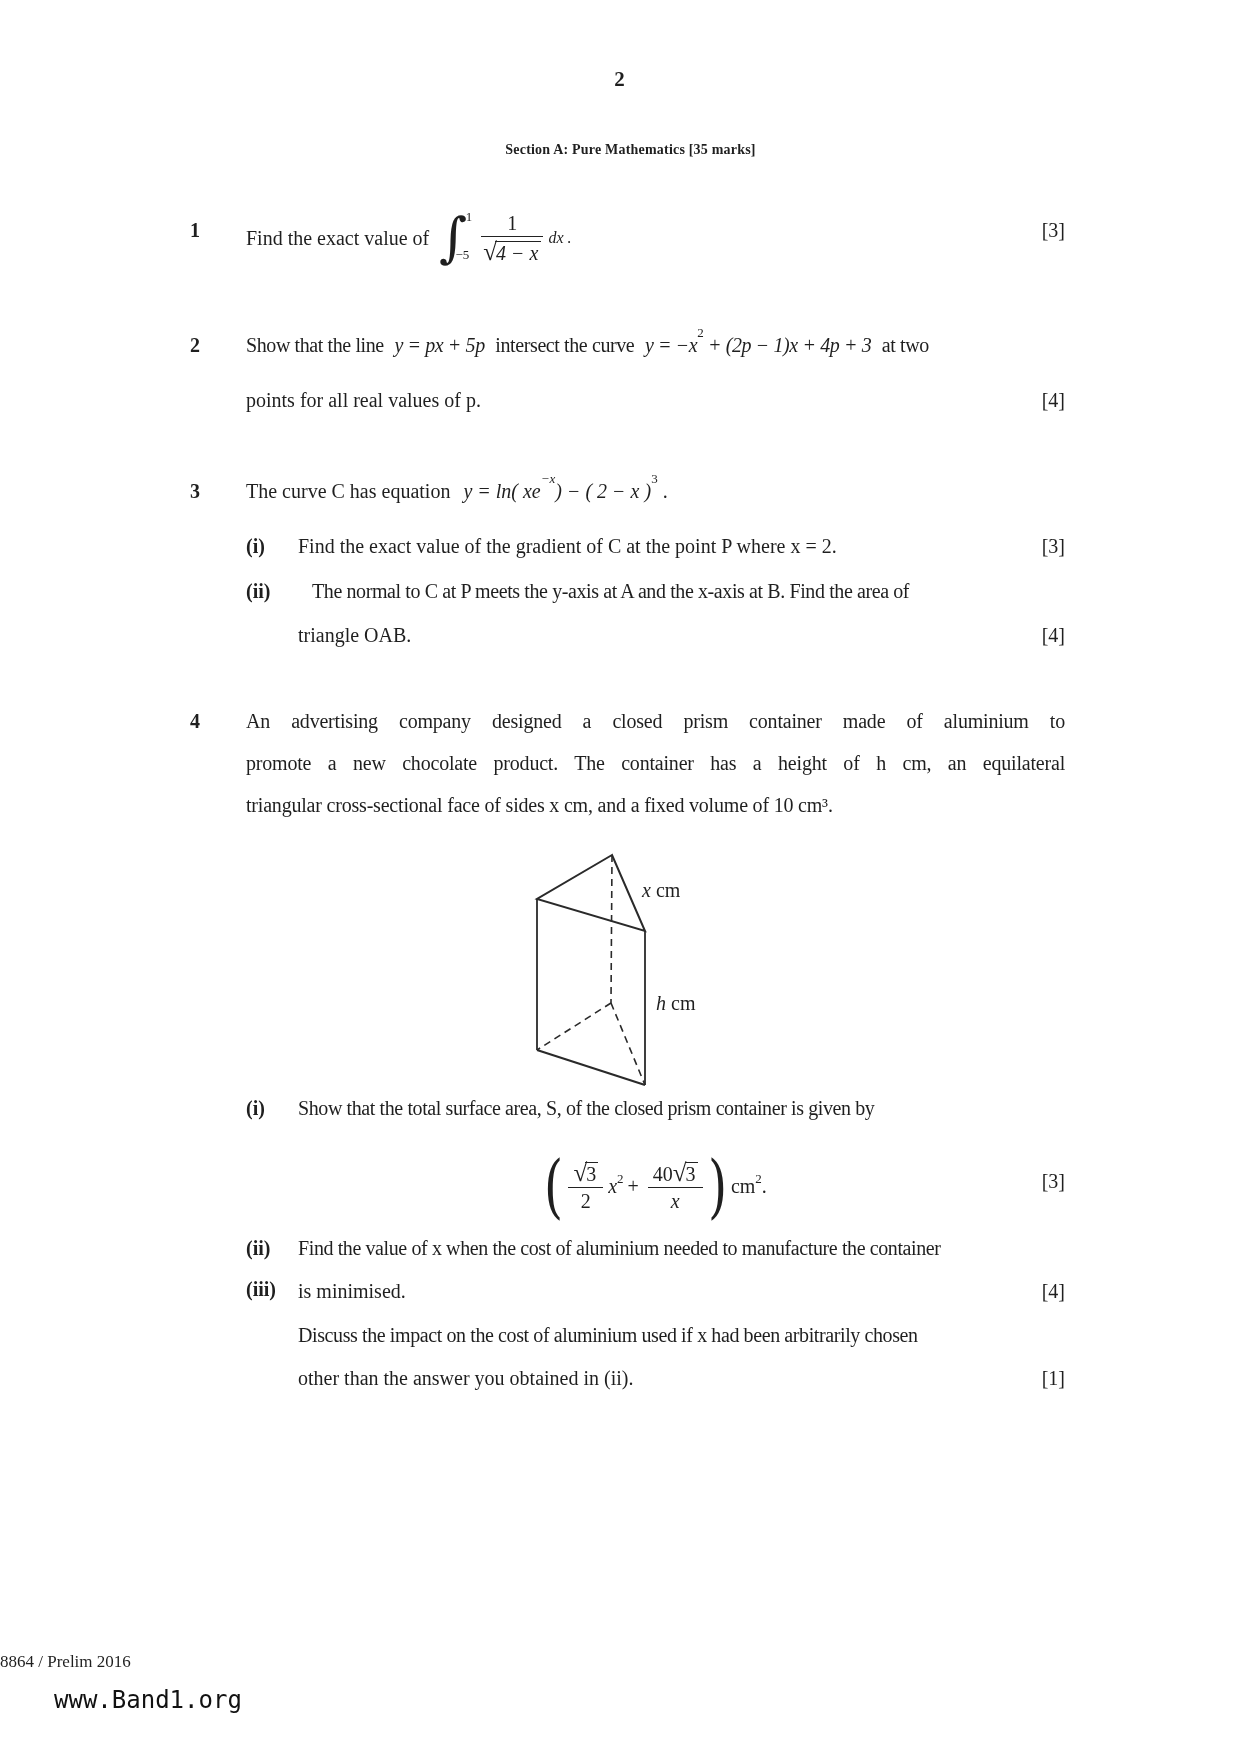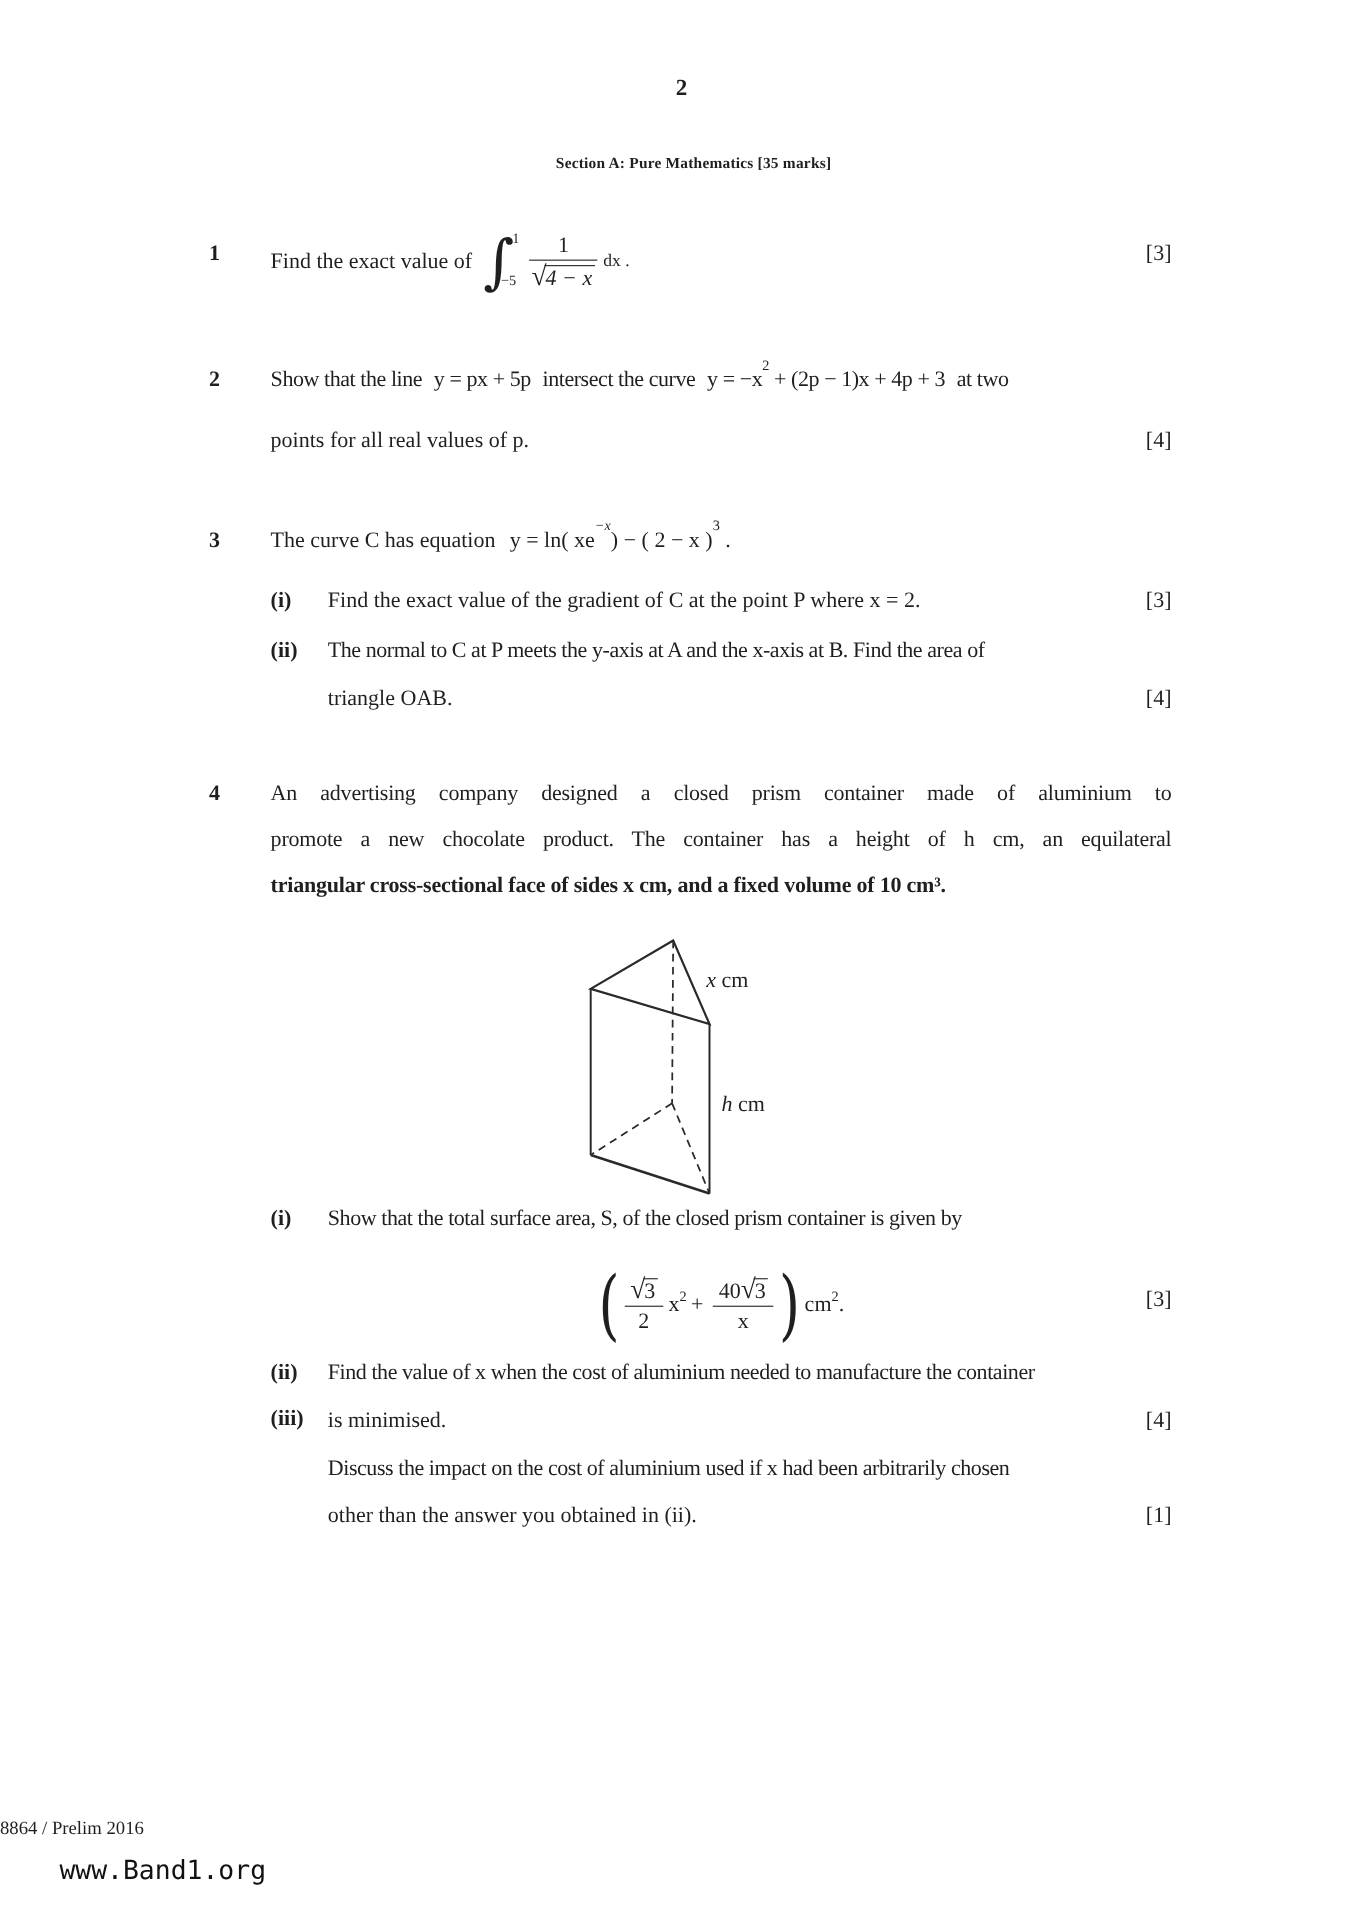--- a/index.html
+++ b/index.html
@@ -14,22 +14,22 @@
   .center{position:absolute;left:0;width:100%;text-align:center;}
   .pageno{top:67px;font-size:21px;font-weight:bold;}
   .title{top:142px;font-size:14px;font-weight:bold;letter-spacing:0.2px;margin-left:11px;}
   .line{position:absolute;font-size:20px;line-height:26px;white-space:nowrap;}
   .qnum{position:absolute;left:190px;font-size:20px;font-weight:bold;line-height:26px;}
   .sublabel{font-weight:bold;}
   .marks{position:absolute;right:174px;font-size:20px;line-height:26px;text-align:right;}
   .tight{letter-spacing:-0.4px;}
   .just{position:absolute;left:246px;width:819px;font-size:20px;line-height:26px;
         text-align:justify;text-align-last:justify;letter-spacing:-0.2px;}
-  .just.last{text-align:left;text-align-last:left;font-weight:bold;}
-  .mi{}
+  .just.last{text-align:left;text-align-last:left;}
+  .mi{font-style:italic;}
   sup.exp{font-size:13px;position:relative;top:-0.55em;line-height:0;font-style:italic;}
   sup.expn{font-size:13px;position:relative;top:-0.55em;line-height:0;}
   
   .introw{position:absolute;display:inline-flex;align-items:center;height:72px;}
   .intwrap{display:inline-flex;align-items:center;margin-left:10px;}
   .intsign{font-size:54px;line-height:0.85;font-family:"DejaVu Serif","Liberation Serif",serif;}
   .intlims{display:inline-flex;flex-direction:column;justify-content:space-between;height:54px;
            font-size:13px;margin:-4px 4px 0 -9px;}
   .ltop{align-self:flex-end;}
   .lbot{align-self:flex-start;transform:translateX(-3px);}
@@ -94,21 +94,21 @@
     <span>The curve C has equation</span>
     <span class="mi" style="margin-left:8px">y = ln( xe</span><sup class="exp">−x</sup><span class="mi">) − ( 2 − x )</span><sup class="expn">3</sup>
     <span>.</span>
   </div>
 
   <div class="line" style="left:246px;top:533px"><span class="sublabel">(i)</span></div>
   <div class="line" style="left:298px;top:533px">Find the exact value of the gradient of C at the point P where x = 2.</div>
   <div class="marks" style="top:533px">[3]</div>
 
   <div class="line" style="left:246px;top:578px"><span class="sublabel">(ii)</span></div>
-  <div class="line tight" style="left:298px;top:578px">The normal to C at P meets the y-axis at A and the x-axis at B. Find the area of</div>
+  <div class="line tight" style="left:312px;top:578px">The normal to C at P meets the y-axis at A and the x-axis at B. Find the area of</div>
   <div class="line" style="left:298px;top:622px">triangle OAB.</div>
   <div class="marks" style="top:622px">[4]</div>
 
   <div class="qnum" style="top:708px">4</div>
   <div class="just" style="top:750px">promote a new chocolate product. The container has a height of h cm, an equilateral</div>
   <div class="just" style="top:708px">An advertising company designed a closed prism container made of aluminium to</div>
   <div class="just last" style="top:792px">triangular cross-sectional face of sides x cm, and a fixed volume of 10 cm³.</div>
 
   <svg style="position:absolute;left:532px;top:845px" width="180" height="252" viewBox="0 0 180 252">
 

